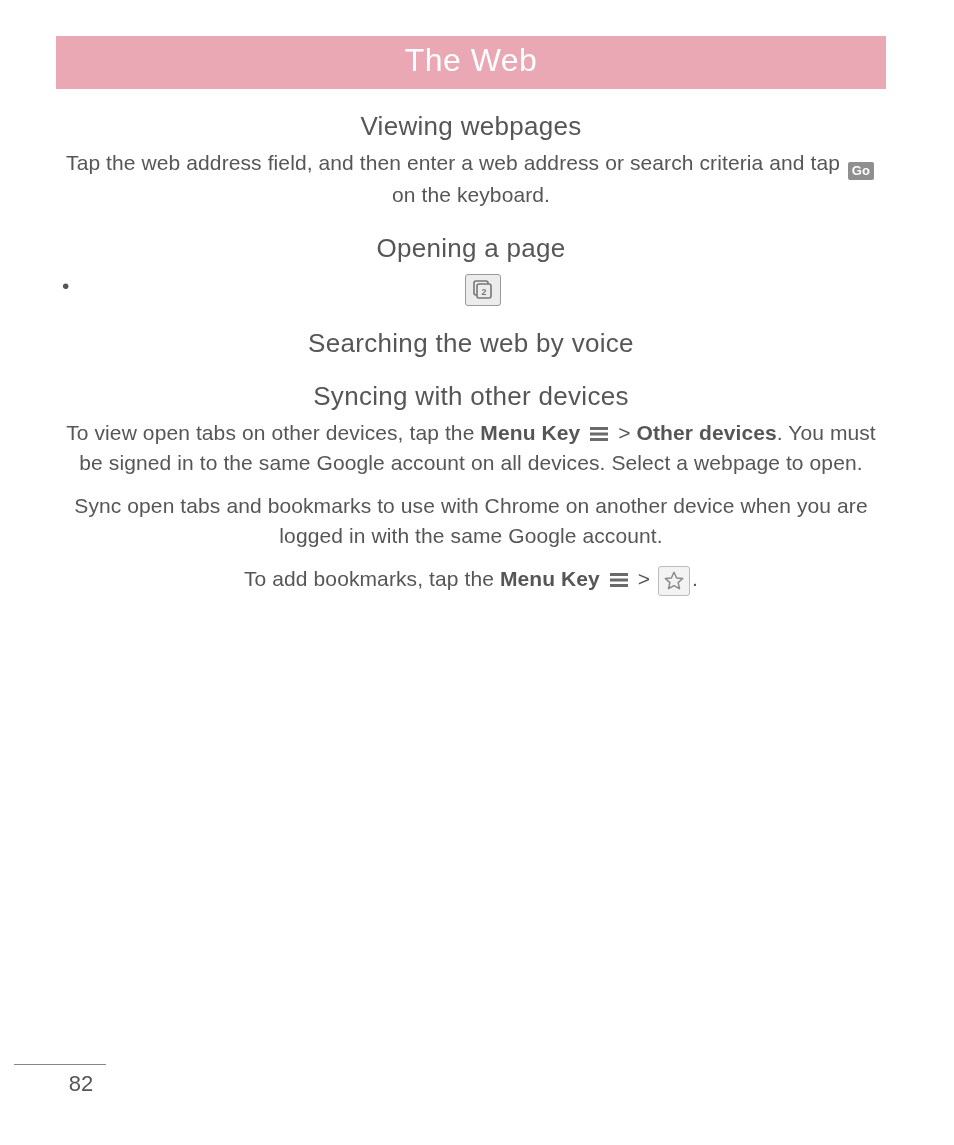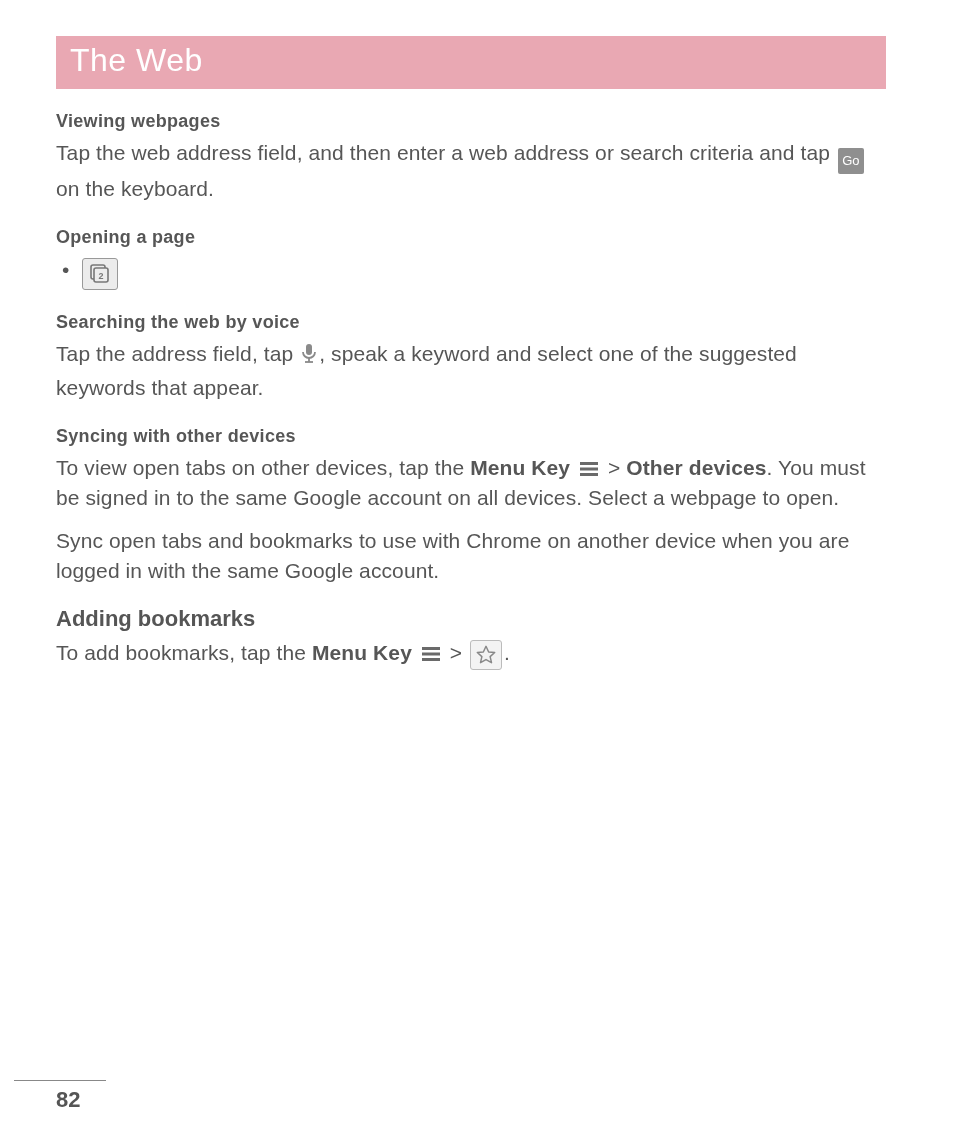--- a/index.html
+++ b/index.html
@@ -10,33 +10,34 @@
     height: 1145px;
     font-family: "Helvetica Neue", Arial, sans-serif;
     color: #565656;
     position: relative;
   }
   .page {
     padding: 36px 68px 0 56px;
     box-sizing: border-box;
     height: 100%;
     position: relative;
+    text-align: center;
   }
   .title-bar {
     background: #e9a8b3;
     color: #fff;
     font-size: 32px;
     font-weight: 400;
     padding: 6px 14px 10px 14px;
     letter-spacing: 0.5px;
     margin-bottom: 20px;
   }
   h2.section {
-    font-size: 18px;
-    font-weight: 700;
+    font-size: 26px;
+    font-weight: 400;
     color: #565656;
     margin: 22px 0 6px 0;
     letter-spacing: 0.3px;
   }
   h3.subsection {
     font-size: 22px;
     font-weight: 700;
     color: #555;
     margin: 20px 0 6px 0;
   }
@@ -66,25 +67,25 @@
     left: 6px;
     top: 0;
     color: #565656;
   }
   .bold { font-weight: 700; }
   .icon-box {
     display: inline-flex;
     align-items: center;
     justify-content: center;
     width: 26px;
-    height: 26px;
+    height: 18px;
     background: #8f8f8f;
     color: #fff;
     font-size: 13px;
-    font-weight: 400;
+    font-weight: 700;
     border-radius: 2px;
     vertical-align: -5px;
     margin: 0 2px;
   }
   .icon-frame {
     display: inline-flex;
     align-items: center;
     justify-content: center;
     width: 34px;
     height: 30px;
@@ -131,22 +132,21 @@
     height: 28px;
     background: #f3f3f3;
     border: 1px solid #bbb;
     border-radius: 3px;
     vertical-align: -6px;
     margin: 0 2px;
   }
   .footer-wrap {
     position: absolute;
     left: 56px;
-    bottom: 32px;
-    font-weight: bold;
+    bottom: 48px;
   }
   .footer-wrap .rule {
     width: 60px;
     border-top: 1px solid #888;
     margin-bottom: 6px;
     margin-left: -42px;
     width: 92px;
   }
   .footer-wrap .pg {
     font-size: 22px;
@@ -176,45 +176,34 @@
         <svg class="tabs-svg" width="22" height="20" viewBox="0 0 22 20">
           <rect x="2" y="1" width="14" height="14" rx="2" fill="none" stroke="#777" stroke-width="1.6"></rect>
           <rect x="5" y="4" width="14" height="14" rx="2" fill="#ececec" stroke="#777" stroke-width="1.6"></rect>
           <text x="12" y="14.5" text-anchor="middle" font-size="9" fill="#777" font-family="Arial" font-weight="bold">2</text>
         </svg>
       </span>
     </li>
   </ul>
 
   <h2 class="section">Searching the web by voice</h2>
-  <p class="body">
-    <span>Tap the address field, tap </span><span class="mic-icon">
-      <svg width="16" height="22" viewBox="0 0 16 22">
-        <rect x="5" y="1" width="6" height="11" rx="3" fill="#8a8a8a"></rect>
-        <path d="M2 9a6 6 0 0 0 12 0" fill="none" stroke="#8a8a8a" stroke-width="1.8"></path>
-        <line x1="8" y1="15" x2="8" y2="19" stroke="#8a8a8a" stroke-width="1.8"></line>
-        <line x1="4" y1="19" x2="12" y2="19" stroke="#8a8a8a" stroke-width="1.8"></line>
-      </svg>
-    </span><span>, speak a keyword and select one of the suggested keywords that appear.</span>
-  </p>
 
   <h2 class="section">Syncing with other devices</h2>
   <p class="body">
     <span>To view open tabs on other devices, tap the </span><span class="bold">Menu Key</span>
     <span class="menu-icon">
       <svg width="20" height="16" viewBox="0 0 20 16">
         <rect x="1" y="1" width="18" height="3" fill="#6a6a6a"></rect>
         <rect x="1" y="6.5" width="18" height="3" fill="#6a6a6a"></rect>
         <rect x="1" y="12" width="18" height="3" fill="#6a6a6a"></rect>
       </svg>
     </span><span> &gt; </span><span class="bold">Other devices</span><span>. You must be signed in to the same Google account on all devices. Select a webpage to open.</span>
   </p>
   <p class="body">Sync open tabs and bookmarks to use with Chrome on another device when you are logged in with the same Google account.</p>
 
-  <h3 class="subsection">Adding bookmarks</h3>
   <p class="body">
     <span>To add bookmarks, tap the </span><span class="bold">Menu Key</span>
     <span class="menu-icon">
       <svg width="20" height="16" viewBox="0 0 20 16">
         <rect x="1" y="1" width="18" height="3" fill="#6a6a6a"></rect>
         <rect x="1" y="6.5" width="18" height="3" fill="#6a6a6a"></rect>
         <rect x="1" y="12" width="18" height="3" fill="#6a6a6a"></rect>
       </svg>
     </span><span> &gt; </span><span class="star-frame">
       <svg width="22" height="22" viewBox="0 0 24 24">

